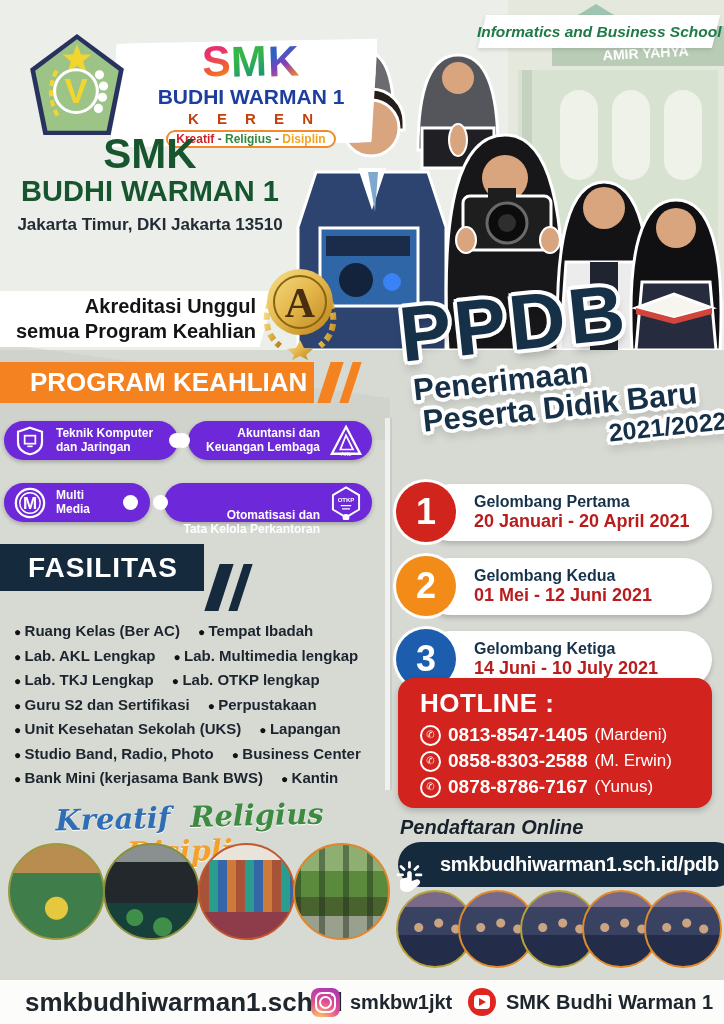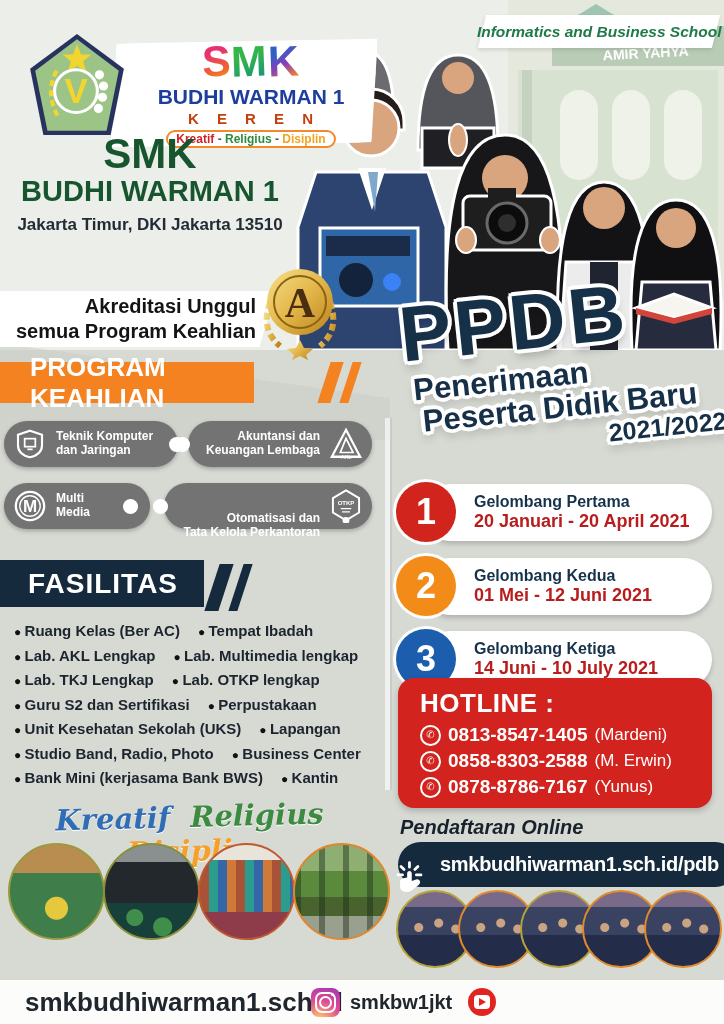--- a/index.html
+++ b/index.html
@@ -38,29 +38,29 @@
   .school .n2{font-size:29px;font-weight:800;color:#17552f;line-height:1.15;}
   .school .addr{font-size:17px;font-weight:700;color:#232c36;line-height:1.3;margin-top:6px;}
   
   .akred{position:absolute;left:0;top:291px;width:276px;height:56px;background:#fff;
     clip-path:polygon(0 0,100% 0,94% 100%,0 100%);display:flex;flex-direction:column;justify-content:center;
     align-items:flex-end;padding-right:20px;box-sizing:border-box;}
   .akred div{font-size:20px;font-weight:800;color:#141414;line-height:1.25;white-space:nowrap;}
   .medal{position:absolute;left:256px;top:262px;width:88px;height:98px;}
   
   .banner{position:absolute;display:flex;align-items:center;color:#fff;font-weight:800;}
-  .banner-orange{left:0;top:362px;width:254px;height:41px;background:#f58220;font-size:26px;padding-left:30px;box-sizing:border-box;}
-  .banner-navy{left:0;top:560px;width:204px;height:47px;background:#152a3c;font-size:28px;padding-left:28px;box-sizing:border-box;letter-spacing:1px;}
+  .banner-orange{left:0;top:362px;width:314px;height:41px;background:#f58220;font-size:26px;padding-left:30px;box-sizing:border-box;}
+  .banner-navy{left:0;top:544px;width:204px;height:47px;background:#152a3c;font-size:28px;padding-left:28px;box-sizing:border-box;letter-spacing:1px;}
   .slash{position:absolute;transform:skewX(-18deg);}
   .sl-o1{left:324px;top:362px;width:13px;height:41px;background:#f58220;}
   .sl-o2{left:346px;top:362px;width:9px;height:41px;background:#f58220;}
   .sl-n1{left:212px;top:564px;width:14px;height:47px;background:#152a3c;}
   .sl-n2{left:236px;top:564px;width:9px;height:47px;background:#152a3c;}
   
-  .pill{position:absolute;height:46px;background:#737373;border-radius:27px;display:flex;align-items:center;
+  .pill{position:absolute;height:39px;background:#6d28d9;border-radius:27px;display:flex;align-items:center;
     color:#fff;box-sizing:border-box;box-shadow:0 2px 4px rgba(0,0,0,.25);}
   .pill .txt{font-size:12px;font-weight:700;line-height:1.15;white-space:nowrap;}
   .pill .dot{width:15px;height:15px;border-radius:50%;background:#fff;flex:0 0 auto;}
   .pill .picon{width:36px;height:36px;flex:0 0 auto;display:flex;align-items:center;justify-content:center;}
   .p1{left:4px;top:421px;width:174px;padding:0 12px 0 8px;gap:8px;}
   .p2{left:188px;top:421px;width:184px;padding:0 8px 0 14px;gap:8px;justify-content:flex-end;}
   .p2 .txt{text-align:right;}
   .p3{left:4px;top:483px;width:146px;padding:0 12px 0 8px;gap:8px;}
   .p4{left:164px;top:483px;width:208px;padding:0 8px 0 14px;gap:8px;justify-content:flex-end;}
   .p4 .txt{text-align:right;margin-top:40px;}
@@ -467,15 +467,16 @@
     <div class="ig">
         <span class="frame"></span>
         <span class="lens"></span>
         <span class="pt"></span>
       </div>
     <div class="f-ig">smkbw1jkt</div>
     <div class="yt">
         <span class="box"></span>
         <span class="tri"></span>
       </div>
+    <div class="f-yt">SMK Budhi Warman 1</div>
   </div>
 
 </div>
 
 </body></html>

